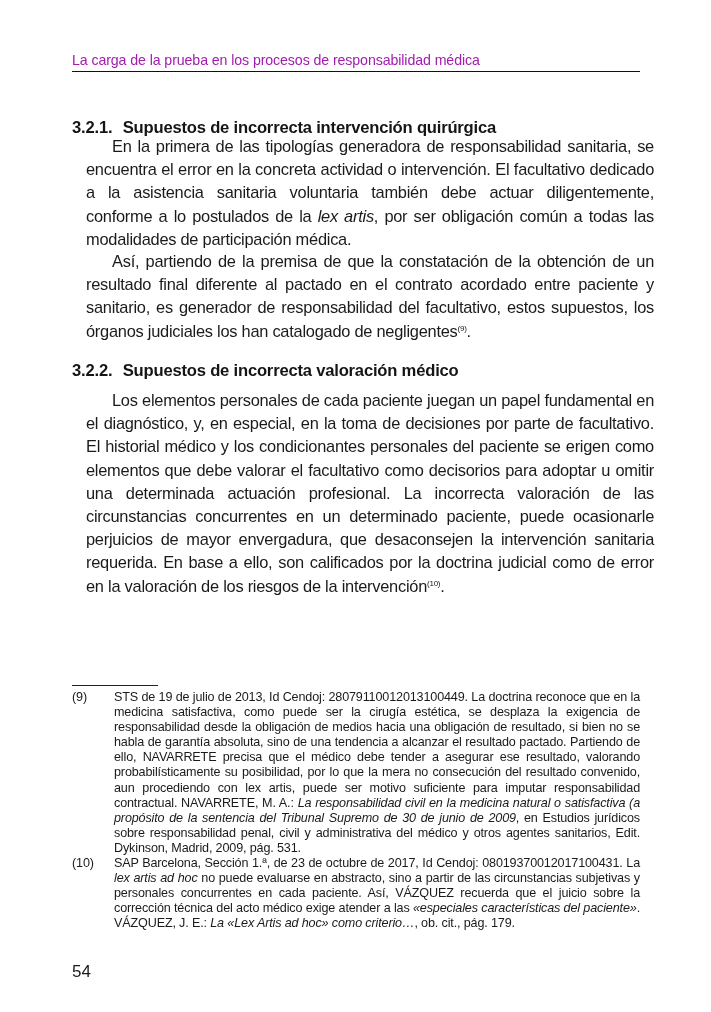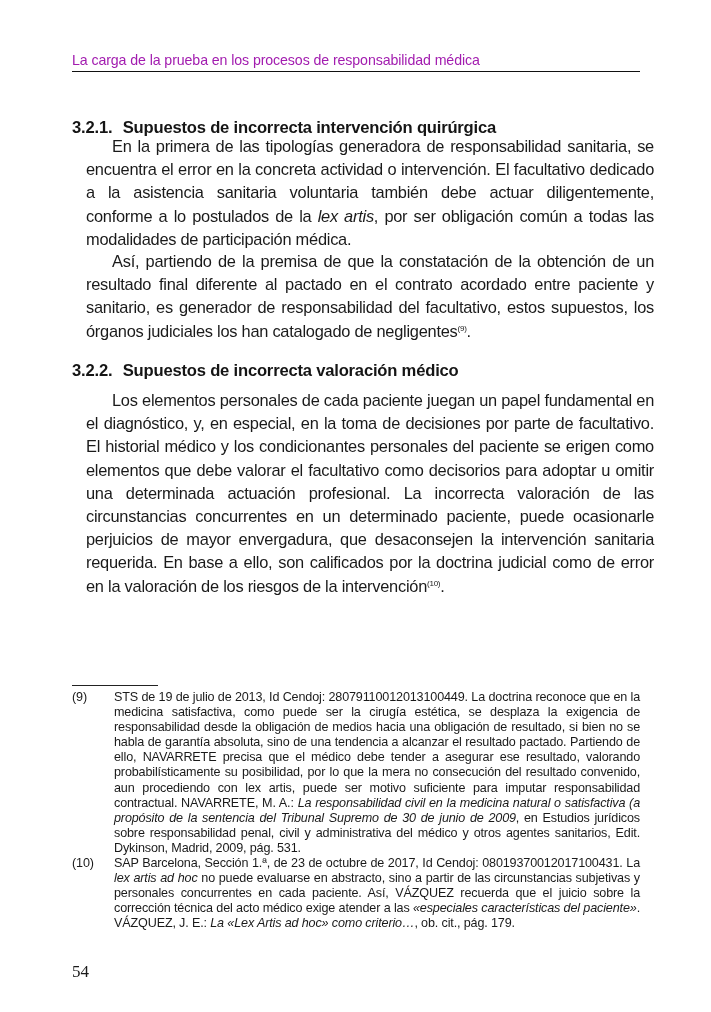--- a/index.html
+++ b/index.html
@@ -27,21 +27,21 @@
     .fn-rule { position: absolute; left: 0; top: 685px; width: 86px; border-top: 1.2px solid #222; }
     .footnote {
       position: absolute; left: 0; width: 568px;
       font-family: "Liberation Sans", sans-serif; font-size: 12.6px; line-height: 15.1px; color: #1a1a1a;
       display: flex; letter-spacing: -0.15px;
     }
     .footnote .fn-num { width: 42px; flex: 0 0 42px; }
     .footnote .fn-text { flex: 1; text-align: justify; }
     .folio {
       position: absolute; left: 0; top: 962px;
-      font-family: Liberation Serif, serif; font-size: 17px; color: #1a1a1a;
+      font-family: Liberation Sans, sans-serif; font-size: 17px; color: #1a1a1a;
     }
   </style>
 </head>
 <body>
 
 <div class="page">
 
   <div class="running-head">La carga de la prueba en los procesos de responsabilidad médica</div>
 
   <div class="h" style="top:106px;margin-top:12px;">

